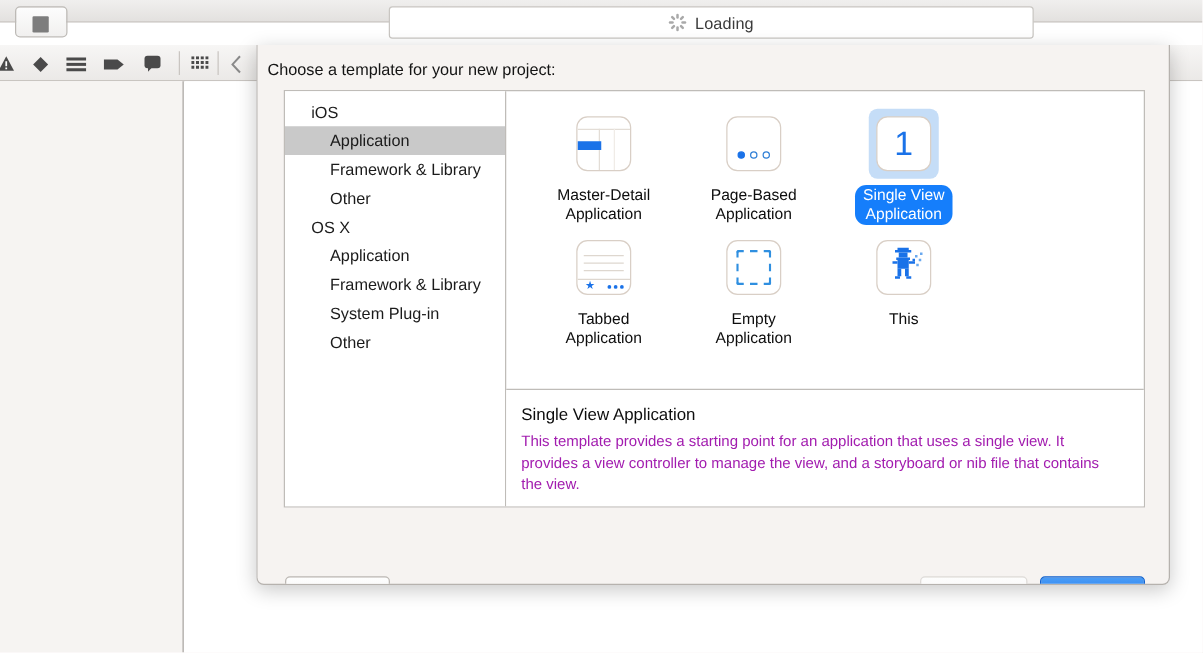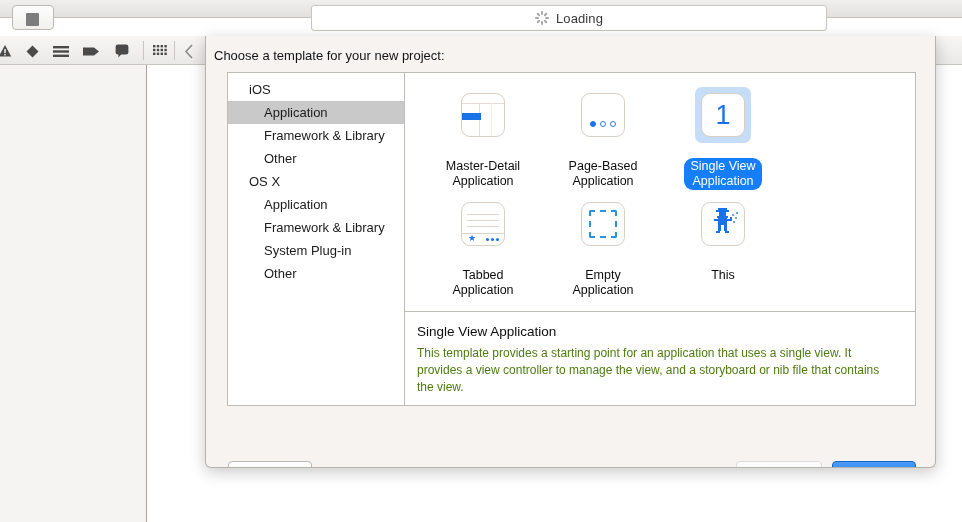--- a/index.html
+++ b/index.html
@@ -203,21 +203,21 @@
     border-radius: 7px;
     display: flex;
     align-items: center;
     justify-content: center;
     box-sizing: border-box;
   }
   .tpl.selected .tpl-iconwrap {
     background: #c5ddf7;
   }
   .tpl-label {
-    margin-top: 15px;
+    margin-top: 5px;
     font-size: 12.5px;
     line-height: 15px;
     text-align: center;
     color: #0d0d0d;
     padding: 1px 6px;
     border-radius: 9px;
     max-width: 112px;
   }
   .tpl.selected .tpl-label {
     background: #157efb;
@@ -270,21 +270,21 @@
     box-sizing: border-box;
   }
   #desc-title {
     font-size: 13.5px;
     color: #0d0d0d;
     margin-bottom: 6px;
   }
   #desc-body {
     font-size: 12px;
     line-height: 17px;
-    color: #4d7c0f;
+    color: #a21caf;
     max-width: 486px;
   }
 
   
   .btn {
     position: absolute;
     height: 23px;
     border-radius: 4px;
     font-size: 12.5px;
     display: flex;

